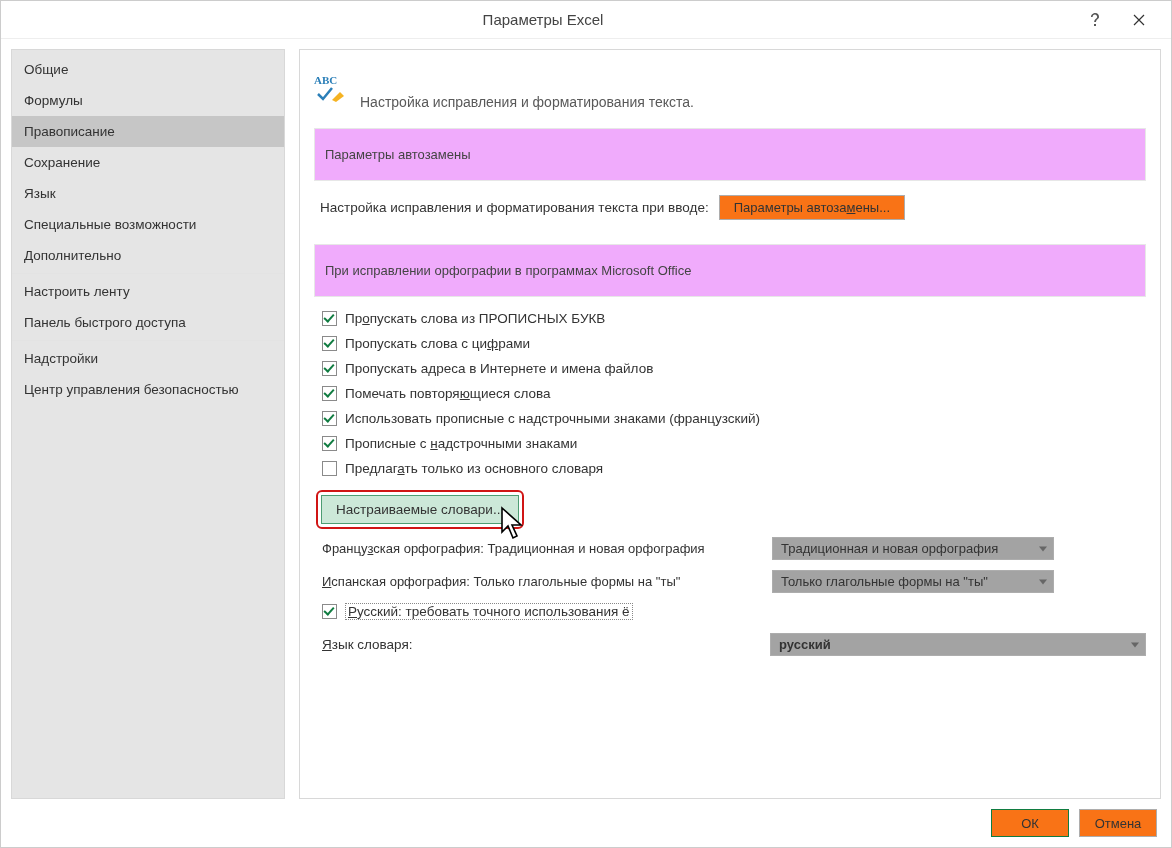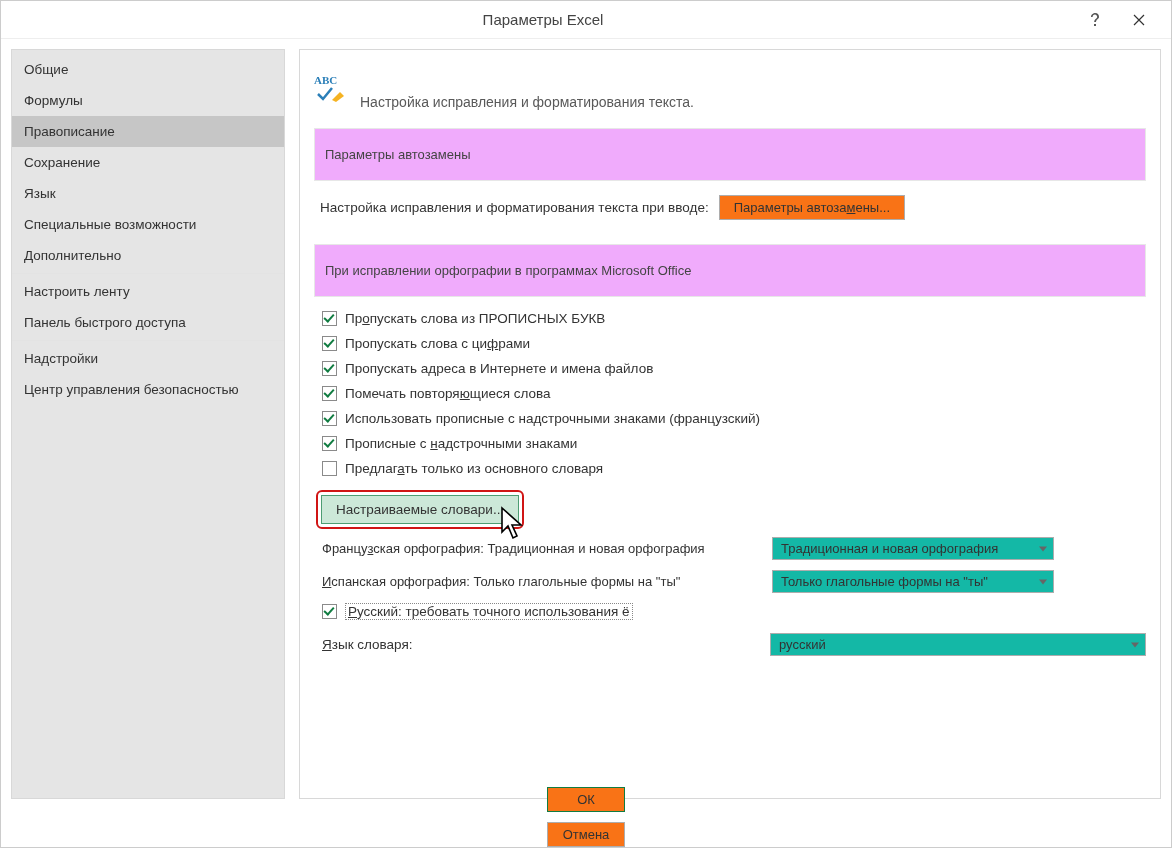--- a/index.html
+++ b/index.html
@@ -117,21 +117,21 @@
     display: inline-block;
     margin: 4px 0 8px 2px;
     position: relative;
   }
   .cursor {
     position: absolute; left: 182px; top: 14px;
     pointer-events: none;
   }
   .dropdown {
     border: 1px solid #adadad;
-    background: #14b8a6;
+    background: #a3a3a3;
     padding: 3px 24px 3px 8px;
     font-size: 13px;
     color: #333;
     position: relative;
     min-width: 260px;
   }
   .dropdown .chev {
     position: absolute; right: 6px; top: 50%; transform: translateY(-50%);
     width: 0; height: 0;
     border-left: 4px solid transparent;
@@ -142,21 +142,20 @@
   .lbl-wide { width: 440px; font-size: 13.5px; }
   .dotted-focus { border: 1px dotted #888; padding: 0 2px; }
   .footer {
     height: 48px;
     display: flex;
     align-items: center;
     justify-content: flex-end;
     gap: 10px;
     padding: 0 14px;
     border-top: 0;
-    flex-direction: column;
   }
   .footer .win-btn { min-width: 78px; height: 28px; }
   u { text-decoration: underline; }
   .header-text { font-size: 14px; color: #595959; margin-top: 30px; }
 </style>
 </head>
 <body>
 
 <div class="dialog">
 
@@ -266,21 +265,21 @@
         </div>
       </div>
 
       <div class="cb-row">
         <div class="cb checked"></div>
         <span class="dotted-focus"><u>Р</u><span>усский: требовать точного использования ё</span></span>
       </div>
 
       <div class="row indent" style="margin-top:13px;">
         <span class="lbl-wide"><u>Я</u><span>зык словаря:</span></span>
-        <div class="dropdown" style="min-width:376px;">
+        <div class="dropdown" style="min-width:376px;font-weight:bold;">
           <span>русский</span>
           <div class="chev"></div>
         </div>
       </div>
 
     </div>
   </div>
 
   <div class="footer">
     <button class="win-btn primary">ОК</button>

